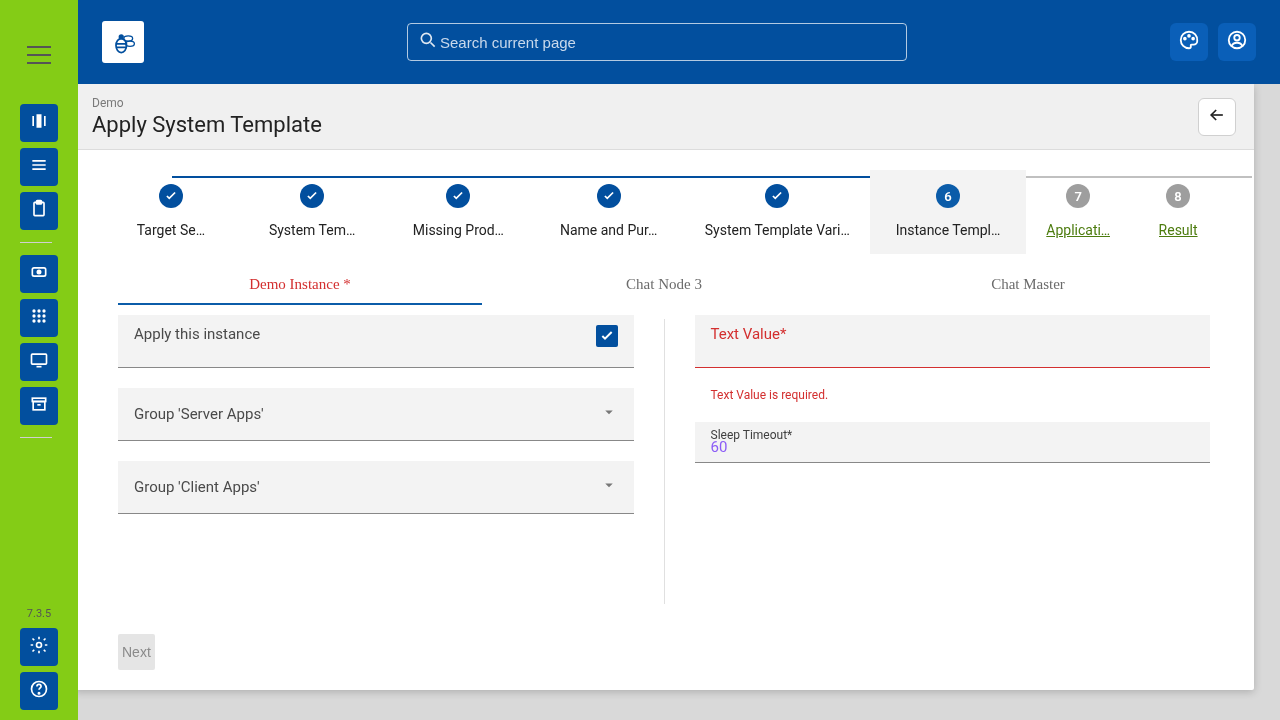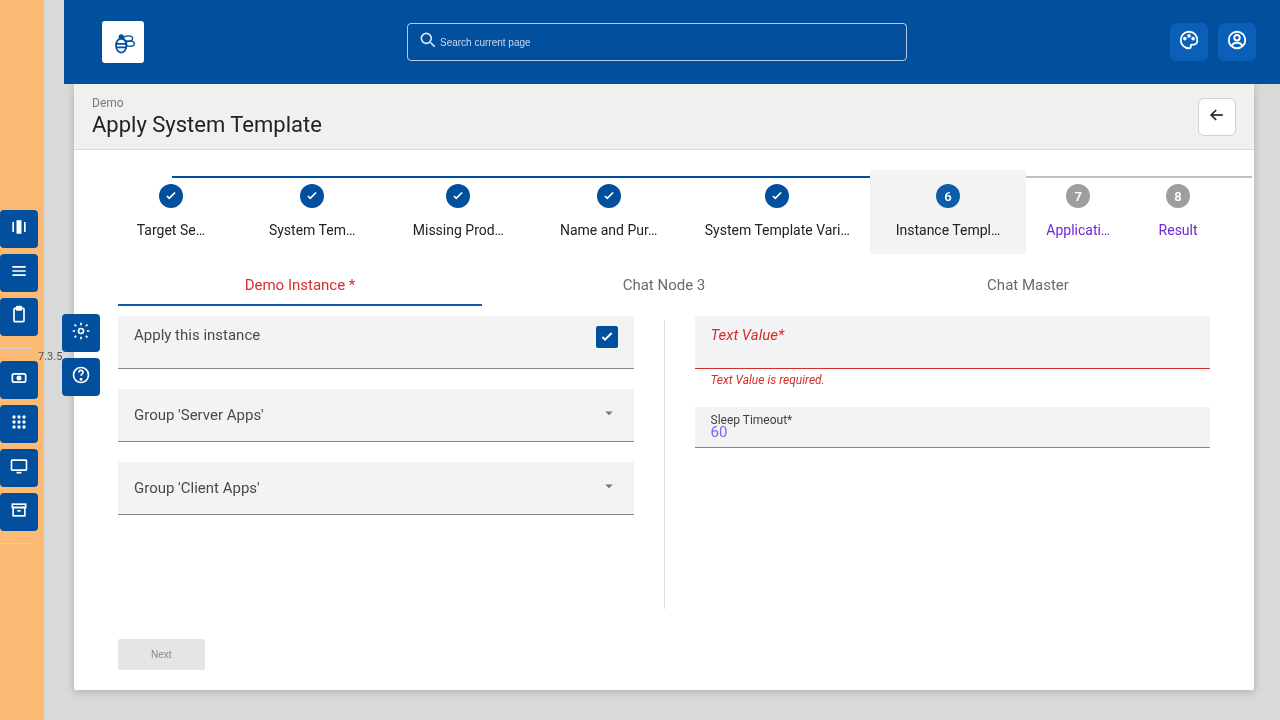--- a/index.html
+++ b/index.html
@@ -1,35 +1,35 @@
 <!DOCTYPE html>
 <html><head>
 <meta charset="utf-8">
 <style>
   * { box-sizing: border-box; }
   html, body { margin:0; padding:0; height:100%; width:100%; font-family: "Segoe UI", Roboto, Arial, sans-serif; background:#f4f4f4; }
   .app { position:relative; width:1280px; height:720px; background:#d9d9d9; overflow:hidden; }
 
   
-  .sidebar { position:absolute; left:0; top:0; width:44px; height:720px; background:#fdba74; z-index:30; display:flex; flex-direction:row; align-items:center; }
+  .sidebar { position:absolute; left:0; top:0; width:78px; height:720px; background:#84cc16; z-index:30; display:flex; flex-direction:column; align-items:center; }
   .hamburger { width:24px; height:18px; margin-top:46px; display:flex; flex-direction:column; justify-content:space-between; cursor:pointer; }
   .hamburger span { height:2px; background:#555; display:block; }
   .sb-icons { margin-top:40px; display:flex; flex-direction:column; gap:6px; }
   .sb-btn { width:38px; height:38px; border-radius:4px; background:#024f9e; display:flex; align-items:center; justify-content:center; color:#fff; cursor:pointer; }
   .sb-btn svg { width:20px; height:20px; }
   .sb-sep { height:1px; width:32px; background:#d0d0d0; margin:6px 0; }
   .sb-spacer { flex:1; }
   .sb-version { font-size:11px; color:#555; margin-bottom:8px; }
 
   
   .topbar { position:absolute; left:64px; top:0; right:0; height:84px; background:#024f9e; display:flex; align-items:center; padding:0 24px; z-index:20; }
   .logo { width:42px; height:42px; background:#fff; border-radius:3px; display:flex; align-items:center; justify-content:center; margin-left:14px; }
   .logo svg { width:28px; height:28px; }
   .search { margin-left:auto; margin-right:auto; width:500px; height:38px; border:1px solid rgba(255,255,255,0.7); border-radius:4px; display:flex; align-items:center; padding:0 10px; color:#dfe8f2; }
-  .search input { flex:1; background:transparent; border:none; outline:none; color:#fff; font-size:10px; }
+  .search input { flex:1; background:transparent; border:none; outline:none; color:#fff; font-size:15px; }
   .search input::placeholder { color:#c9d9ec; }
   .top-actions { display:flex; gap:10px; }
   .top-icon-btn { width:38px; height:38px; border-radius:6px; background:#0a5fb8; display:flex; align-items:center; justify-content:center; color:#fff; cursor:pointer; }
   .top-icon-btn svg { width:22px; height:22px; }
 
   
   .panel { position:absolute; top:84px; left:74px; width:1180px; height:606px; background:#fff; box-shadow:0 2px 8px rgba(0,0,0,0.2); border-radius:2px; z-index:10; display:flex; flex-direction:column; }
   .panel-header { background:#f0f0f0; padding:12px 18px; border-bottom:1px solid #dcdcdc; display:flex; align-items:center; justify-content:space-between; }
   .ph-left { display:flex; flex-direction:column; }
   .crumb { font-size:12px; color:#7a7a7a; }
@@ -41,27 +41,27 @@
   .stepper-wrap { background:#fff; padding:0 28px; }
   .stepper { display:flex; align-items:flex-start; padding:20px 0 0 0; }
   .step { display:flex; flex-direction:column; align-items:center; position:relative; padding:14px 0 16px 0; }
   .step.active { background:#f3f3f3; }
   .dot { width:24px; height:24px; border-radius:50%; display:flex; align-items:center; justify-content:center; color:#fff; font-size:13px; font-weight:600; }
   .dot-done { background:#024f9e; }
   .dot-current { background:#0b5ca9; }
   .dot-future { background:#9e9e9e; }
   .dot svg { width:14px; height:14px; }
   .step-label { font-size:14px; color:#222; margin-top:14px; text-align:center; max-width: calc(100% - 10px); overflow:hidden; text-overflow:ellipsis; white-space:nowrap; }
-  .step.future .step-label { color:#6d28d9; }
+  .step.future .step-label { color:#4d7c0f;text-decoration:underline; }
   .step-line { position:absolute; top:26px; height:2px; background:#024f9e; }
   .step-line.future { background:#c0c0c0; }
 
   
   .tabs { display:flex; padding:0 44px; border-bottom:none; margin-top:10px; }
-  .tab { flex:1; text-align:center; padding:12px 0; font-size:15px; color:#6b6b6b; cursor:pointer; position:relative; }
+  .tab { flex:1; text-align:center; padding:12px 0; font-size:15px; color:#6b6b6b; cursor:pointer; position:relative;font-family:Liberation Serif, serif; }
   .tab.active { color:#d32f2f; }
   .tab-underline { position:absolute; bottom:0; left:0; right:0; height:2px; background:#0b5ca9; }
 
   
   .form-area { display:flex; flex:1; padding:10px 44px 0 44px; gap:30px; overflow:hidden; }
   .form-col { flex:1; display:flex; flex-direction:column; gap:20px; }
   .vdiv { width:1px; background:#e0e0e0; margin-top:4px; margin-bottom:20px; }
 
   .field { background:#f3f3f3; border-bottom:1px solid #888; padding:10px 16px; position:relative; }
   .field.error { border-bottom-color:#d32f2f; }
@@ -71,21 +71,21 @@
   .field-label.error { color:#d32f2f; font-size:15px; }
   .field-value { font-size:15px; color:#8b5cf6; padding-top:12px; }
   .field-select { display:flex; align-items:center; justify-content:space-between; height:32px; cursor:pointer; }
   .sel-arrow { color:#777; }
   .sel-arrow svg { width:18px; height:18px; }
   .checkbox { width:22px; height:22px; background:#024f9e; border-radius:2px; display:flex; align-items:center; justify-content:center; cursor:pointer; }
   .checkbox svg { width:16px; height:16px; color:#fff; }
   .field-helper { font-size:12px; color:#d32f2f; padding-left:16px; }
 
   .footer { padding:10px 44px 20px 44px; }
-  .next-btn { background:#e5e5e5; color:#8a8a8a; border:none; padding:10px 33px; font-size:10px; border-radius:2px; cursor:not-allowed; }
+  .next-btn { background:#e5e5e5; color:#8a8a8a; border:none; padding:10px 4px; font-size:14px; border-radius:2px; cursor:not-allowed; }
 
   
   .w1{width:138px}.w2{width:145px}.w3{width:148px}.w4{width:153px}.w5{width:185px}.w6{width:157px}.w7{width:104px}.w8{width:96px}
 </style>
 </head>
 <body>
 
 <div class="app">
 
   <div class="sidebar">
@@ -349,21 +349,21 @@
             </span>
           </div>
         </div>
 
       </div>
 
       <div class="vdiv"></div>
 
       <div class="form-col">
 
-        <div style="display:flex; flex-direction:column; gap:4px;font-style:italic;">
+        <div style="display:flex; flex-direction:column; gap:20px;">
           <div class="field error">
             <div class="field-row">
               <span class="field-label error">Text Value*</span>
             </div>
           </div>
           <div class="field-helper">Text Value is required.</div>
         </div>
 
         <div class="field" style="padding-top:4px; padding-bottom:6px;">
           <span class="field-label float">Sleep Timeout*</span>

